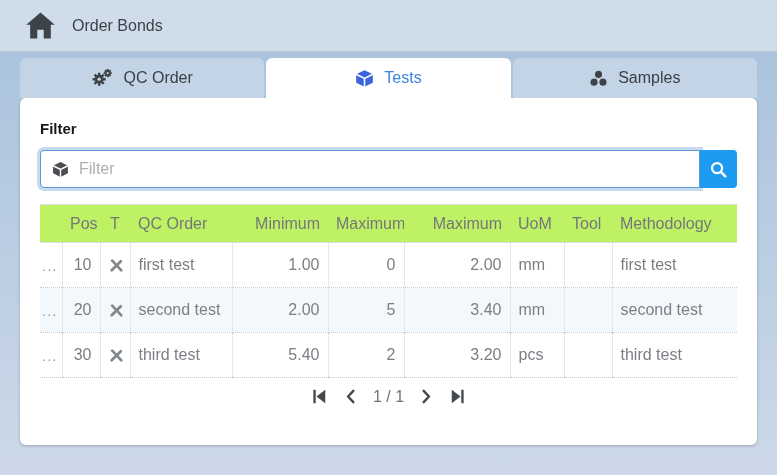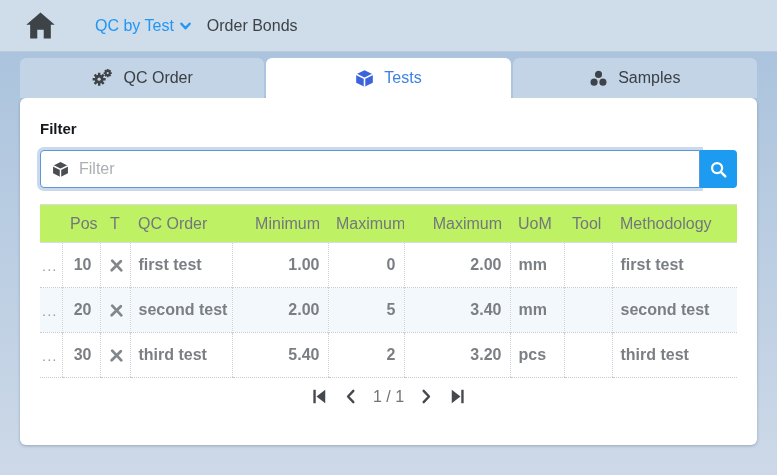--- a/index.html
+++ b/index.html
@@ -45,21 +45,21 @@
   
   table { width:100%; border-collapse:collapse; table-layout:fixed; }
   th {
     font-weight:400; color:#73777c; background:#bef264; height:38px; padding:0 8px; font-size:16px;
     border-top:1px solid #dadde1; border-bottom:1px solid #dadde1; overflow:hidden; white-space:nowrap;
   }
   td {
     height:45px; padding:0 8px; font-size:16px; color:#7b7f84;
     border-top:1px dotted #c7cbd0; overflow:hidden; white-space:nowrap;
   }
-  td:not(:first-child) { border-left:1px dotted #cdd1d6;font-weight:bold; }
+  td:not(:first-child) { border-left:1px dotted #cdd1d6; }
   tbody tr:nth-child(even) td { background:#f3f8fd; }
   tbody tr:last-child td { border-bottom:1px dotted #c7cbd0; }
   .al-l { text-align:left; } .al-r { text-align:right; } .al-c { text-align:center; }
   .menu-cell { color:#9ba0a5; font-size:15px; padding-left:2px; cursor:pointer; letter-spacing:1px; }
   .icon-cell svg { vertical-align:middle; }
   
   .pager { display:flex; align-items:center; justify-content:center; gap:14px; margin-top:9px; }
   .pg-btn { display:flex; background:none; border:none; padding:0; cursor:pointer; align-items:center; }
   .pg-label { color:#6f7478; font-size:16px; }
 </style>
@@ -67,26 +67,20 @@
 <body>
 
 <div class="screen">
 
   <header class="topbar">
     <button class="home-btn">
       <svg width="31" height="29" viewBox="0 0 24 22">
         <path d="M12 1 23 10.5h-3V21h-5.5v-6.8h-5V21H4V10.5H1Z" fill="#3e4347"></path>
       </svg>
     </button>
-    <div class="nav-dd">
-      <span>QC by Test</span>
-      <svg width="11" height="8" viewBox="0 0 12 8">
-        <path d="M1.5 1.5 6 6.5l4.5-5" stroke="#2196f3" stroke-width="2.6" fill="none" stroke-linecap="round" stroke-linejoin="round"></path>
-      </svg>
-    </div>
     <span class="record-title">Order Bonds</span>
   </header>
 
   <div class="content">
 
     <div class="tabs">
       <div class="tab">
         <svg width="22" height="20" viewBox="0 0 27 24">
           <path d="M18 13.5H2M10 5.5v16M15.6 7.9 4.4 19.1M15.6 19.1 4.4 7.9" stroke="#3e4347" stroke-width="3" fill="none"></path>
           <circle cx="10" cy="13.5" r="5.4" fill="#3e4347"></circle>

